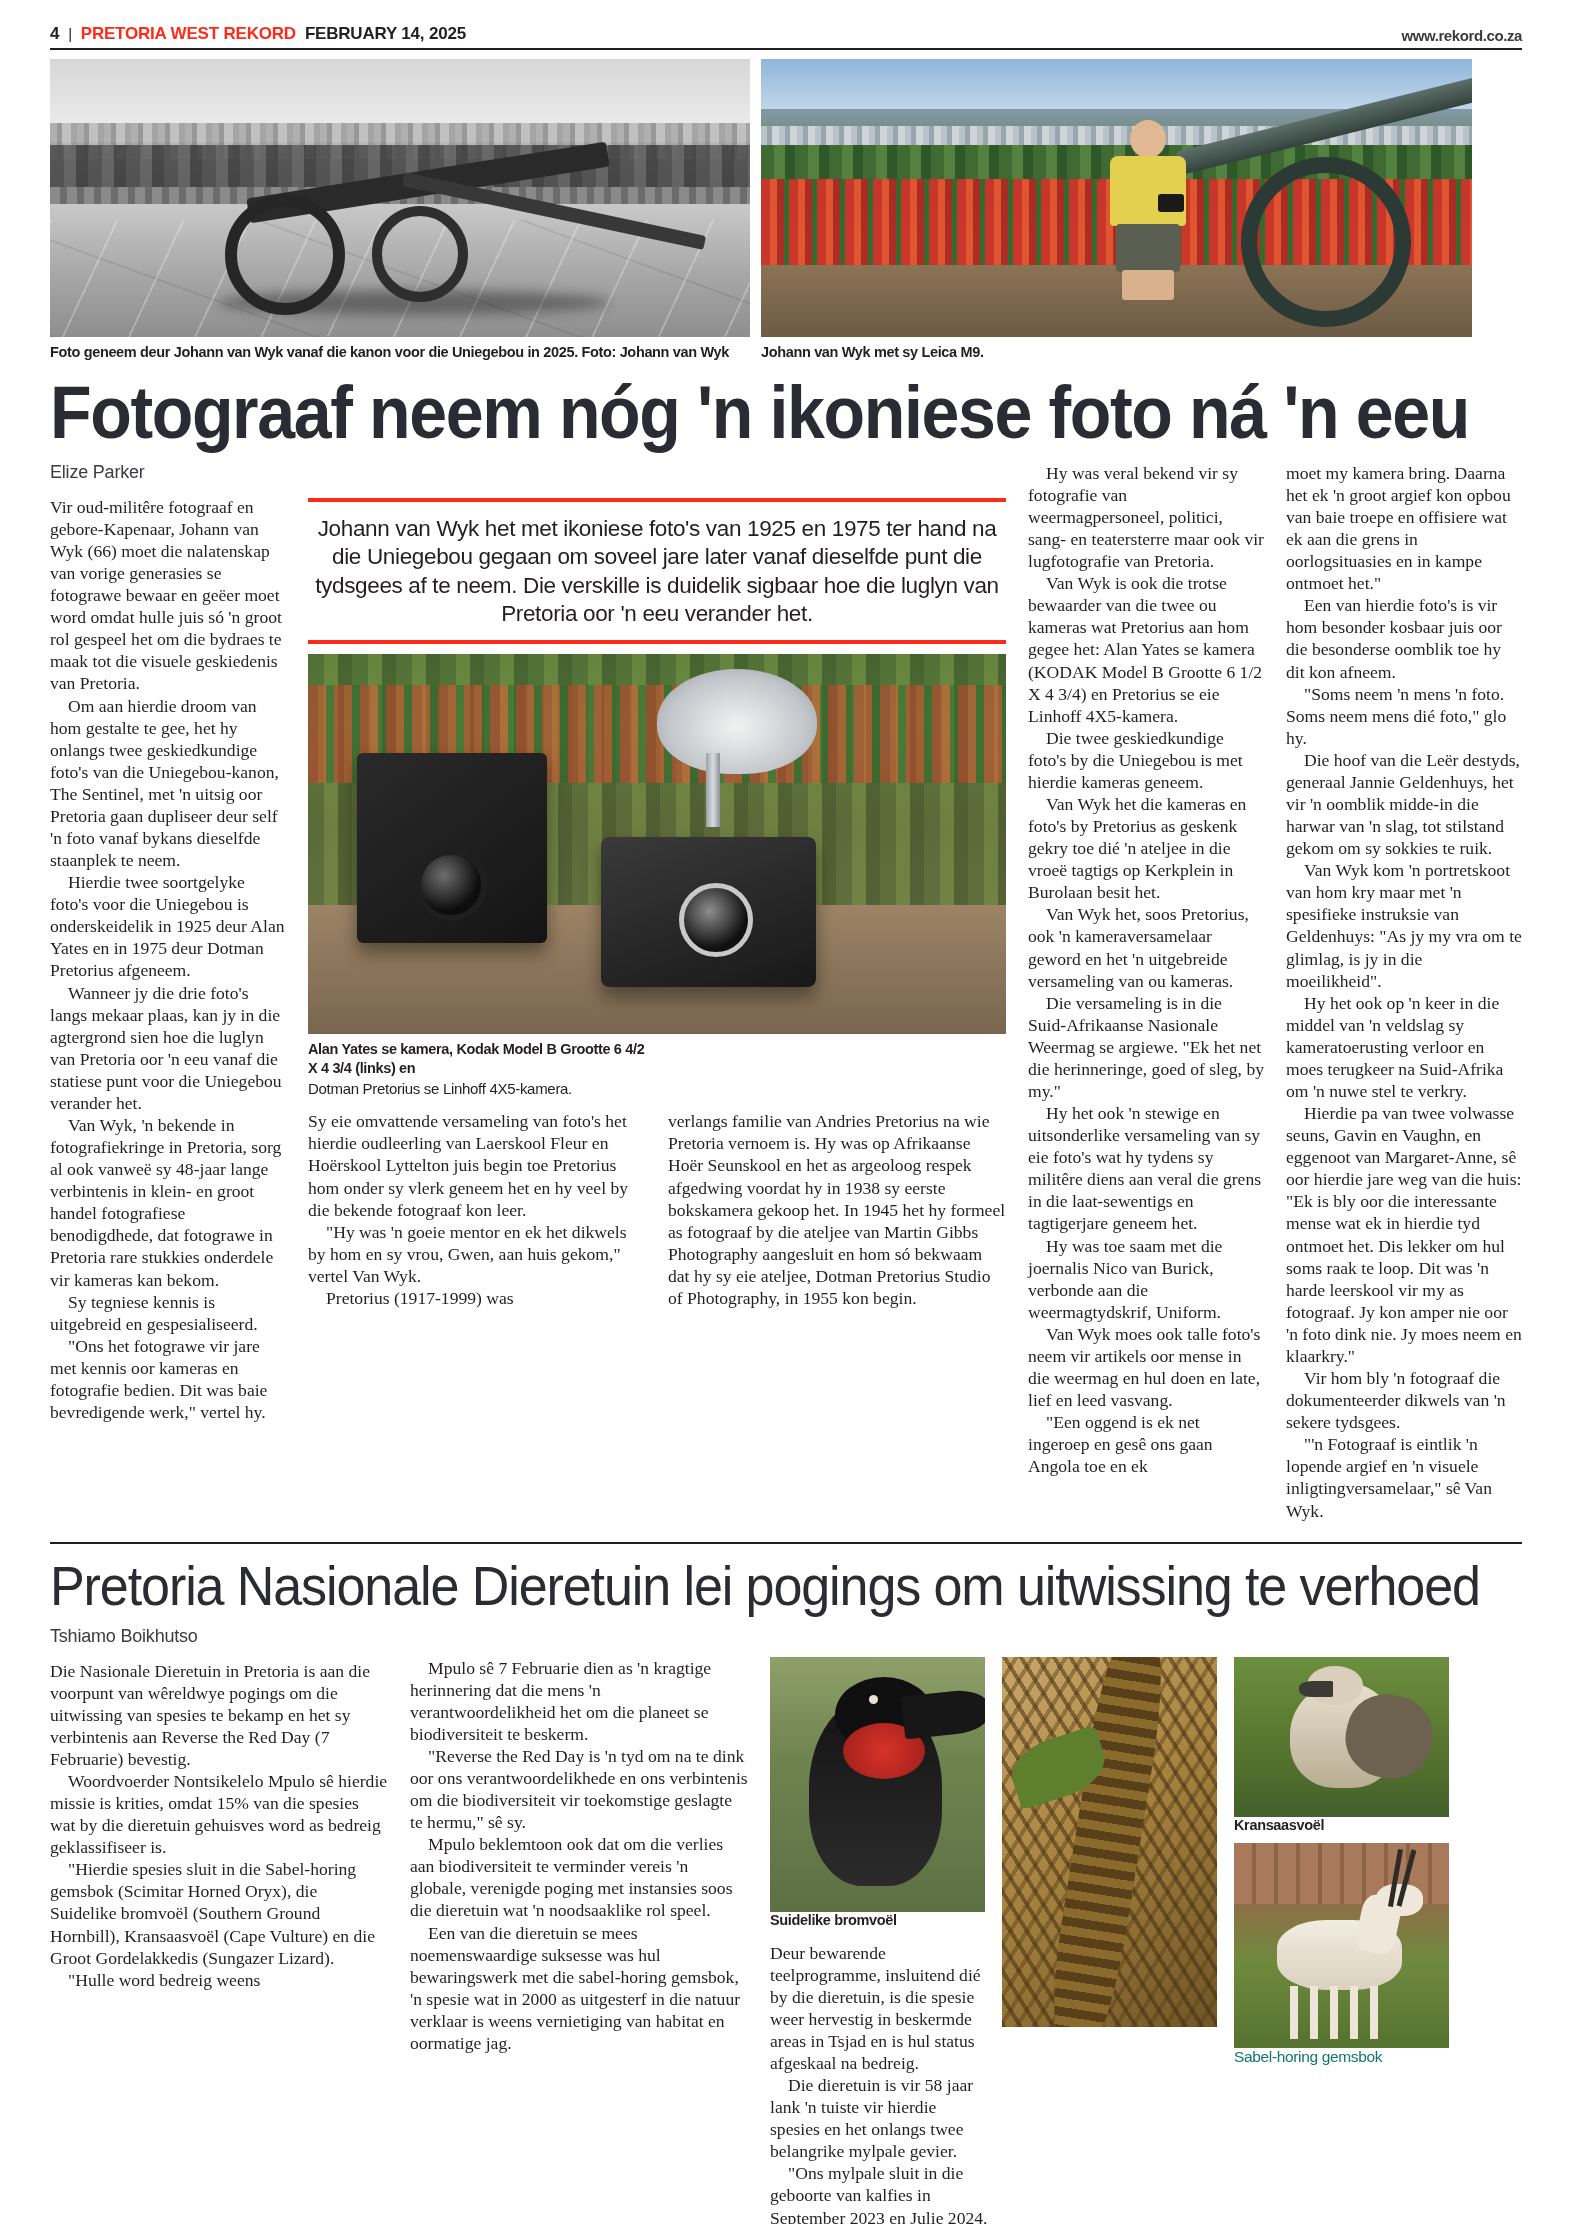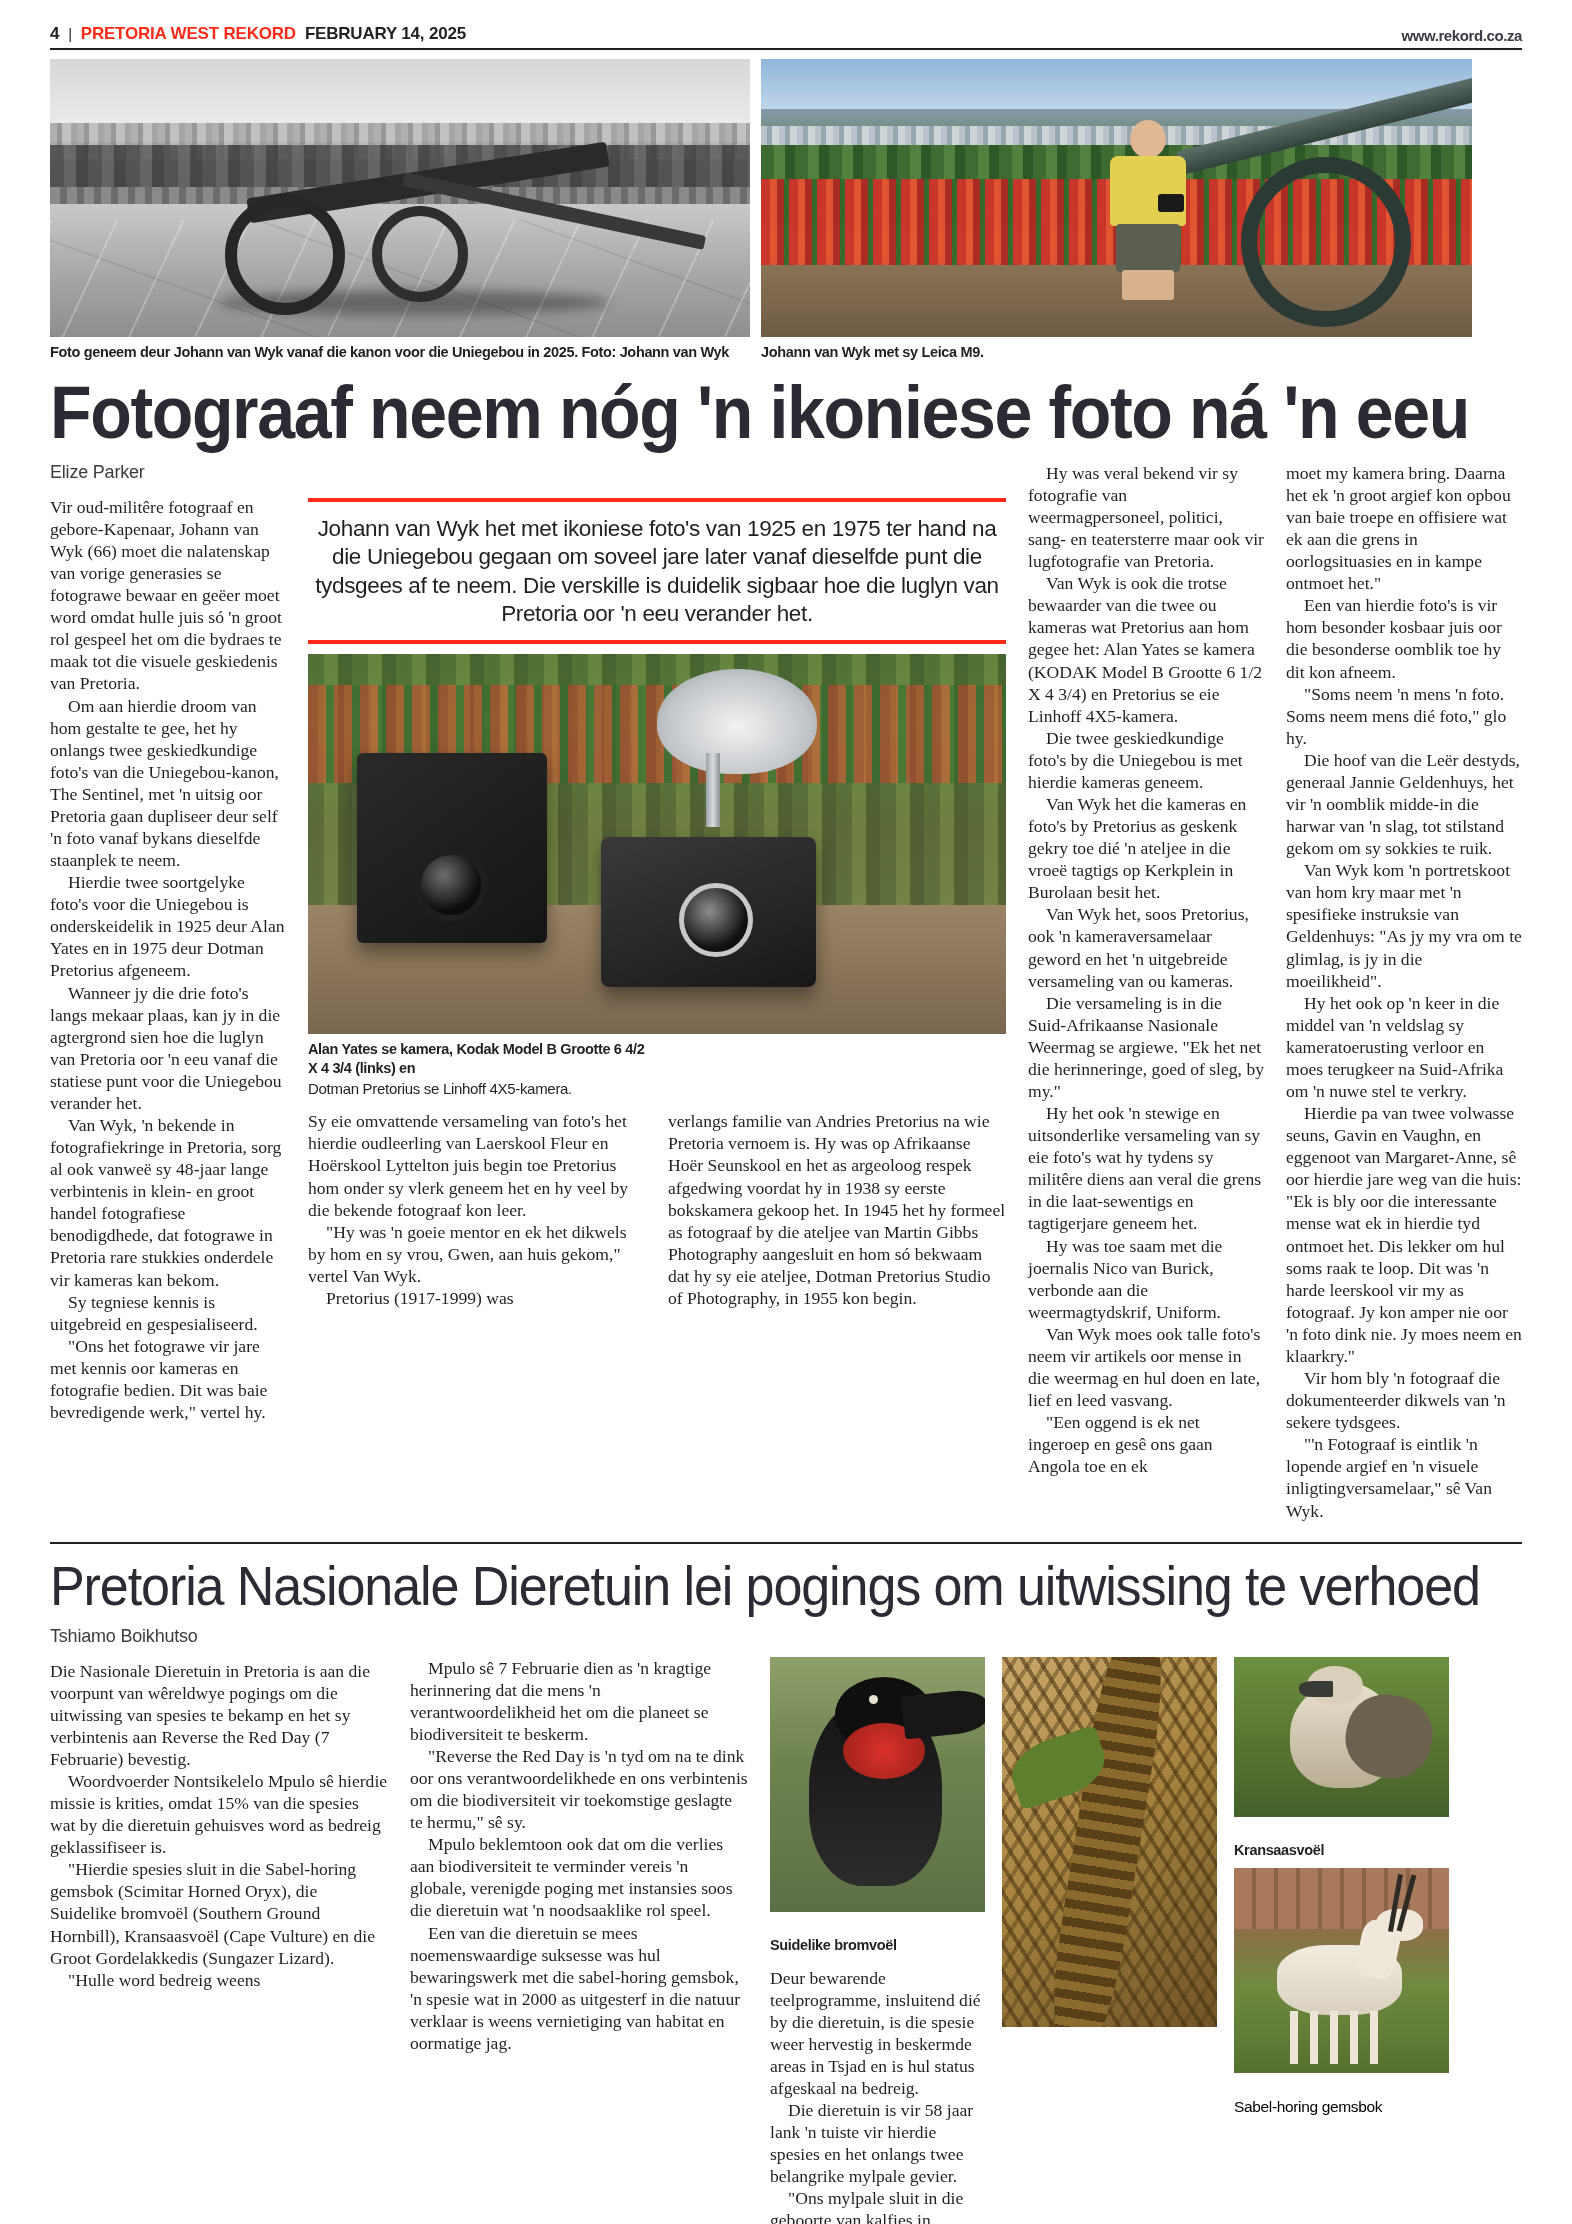--- a/index.html
+++ b/index.html
@@ -205,23 +205,23 @@
 
   
   .rule-mid { height: 2px; background: #231f20; margin: 20px 0 14px; }
 
   
   .article2 { position: relative; }
   .col2 { width: 338px; }
   .p2cap {
     font-family: "Liberation Sans", sans-serif;
     font-weight: bold; font-size: 14.5px; color: #231f20;
-    letter-spacing: -0.35px; padding-top: 5px; margin-top: 20px;
-  }
-  .p2cap.light { font-family: "Liberation Sans", sans-serif; font-weight: normal; font-size: 15.5px; color:#000000;}
+    letter-spacing: -0.35px; 
+  }
+  .p2cap.light { font-family: "Liberation Sans", sans-serif; font-weight: normal; font-size: 15.5px; color:#0f766e;}
 
   .hornbill { width: 215px; height: 255px; position:relative; overflow:hidden;
     background: linear-gradient(to bottom,#8fa06a 0%,#6f8350 40%,#5d7044 100%); }
   .hb-body { position:absolute; left:18%; top:16%; width:62%; height:74%;
     background: linear-gradient(to bottom,#141414,#2b2b2b); border-radius:48% 48% 40% 40%;}
   .hb-head { position:absolute; left:30%; top:8%; width:46%; height:30%;
     background:#0f0f0f; border-radius:50%;}
   .hb-wattle { position:absolute; left:34%; top:26%; width:38%; height:22%;
     background: radial-gradient(circle,#d8322a,#9b1f18); border-radius:50%;}
   .hb-beak { position:absolute; left:62%; top:14%; width:40%; height:17%;

